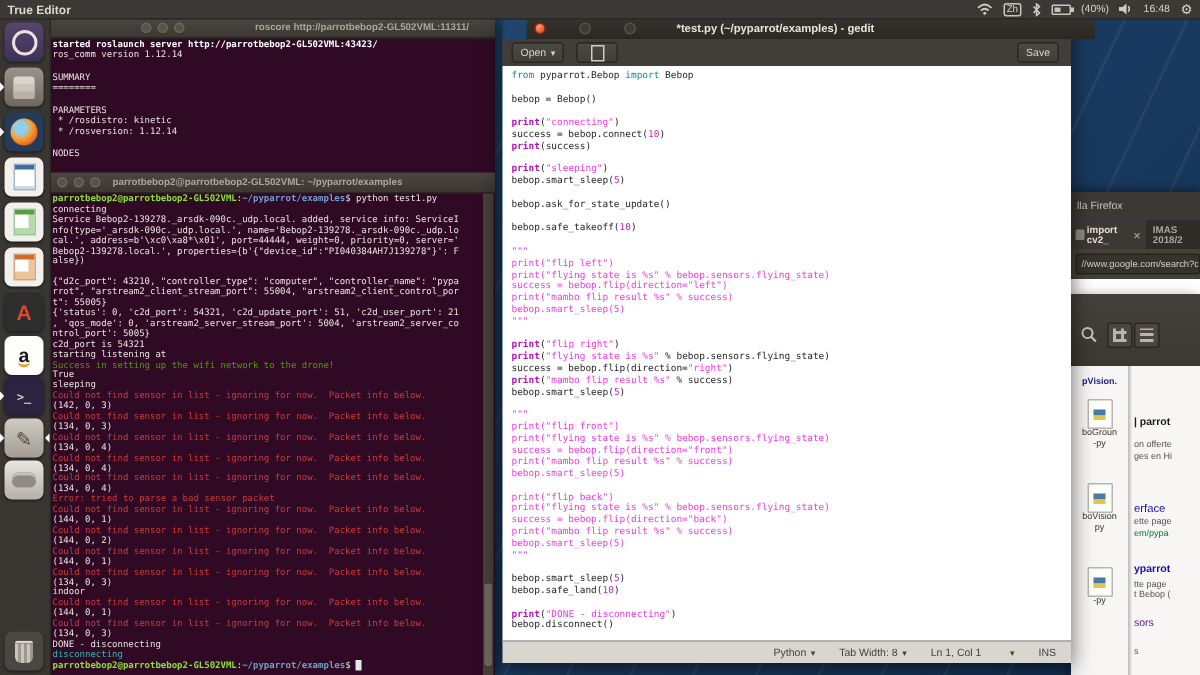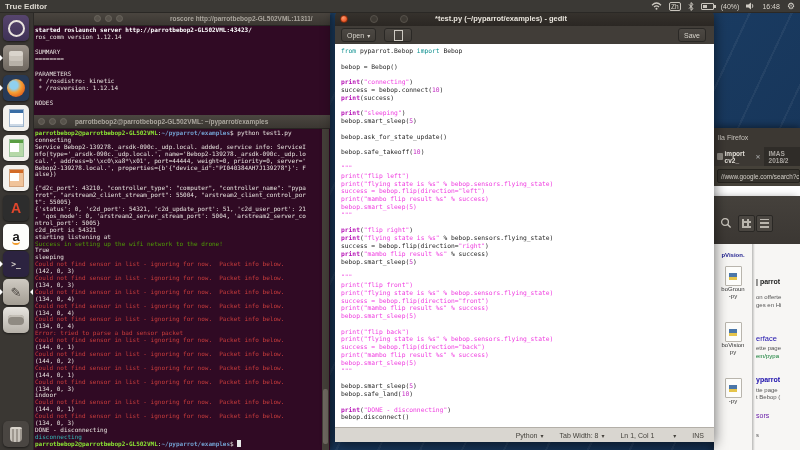--- a/index.html
+++ b/index.html
@@ -42,21 +42,21 @@
   .tk-g{color:#8ae234;font-weight:bold;}
   .tk-b{color:#729fcf;font-weight:bold;}
   .tk-r{color:#c93c3c;}
   .tk-t{color:#4e9a06;}
   .tk-c{color:#34b5b5;}
   .tk-cur{background:#e8e8e8;color:#e8e8e8;}
   #term-scrollbar{left:322px;top:129px;width:7px;height:321px;background:#443f39;z-index:12;}
   #term-scrollbar .thumb{position:absolute;left:1px;top:260px;width:5px;height:55px;background:#6e6860;border-radius:2px;}
   
   #gedit{left:335px;top:11px;width:379px;height:431px;z-index:40;box-shadow:0 3px 14px rgba(0,0,0,.6);border-radius:5px 5px 0 0;}
-  #gedit-titlebar{position:absolute;left:0;top:0;width:100%;height:15px;border-radius:5px 5px 0 0;
+  #gedit-titlebar{position:absolute;left:16px;top:0;width:100%;height:15px;border-radius:5px 5px 0 0;
     background:linear-gradient(#37332e,#2b2723);display:flex;align-items:center;gap:17px;}
   .gcirc{width:8px;height:8px;border-radius:50%;margin-left:5px;}
   .gclose{background:radial-gradient(circle at 35% 30%,#ff9a6e,#ef5f2f 60%,#c43c12);border:1px solid #7e2a0c;box-sizing:border-box;}
   .gdim{background:#3e3a34;border:1px solid #57524b;box-sizing:border-box;}
   #gedit-title{color:#e8e4dc;font-size:7.5px;font-weight:bold;margin-left:10px;white-space:nowrap;}
   #gedit-toolbar{position:absolute;left:0;top:15px;width:100%;height:18px;background:#413d38;border-bottom:1px solid #211f1c;
     display:flex;align-items:center;}
   .gbtn{height:12px;border:1px solid #2a2825;border-radius:3px;background:linear-gradient(#4c4843,#413d38);
     color:#dad6ce;font-size:7px;display:flex;align-items:center;padding:0 5px;}
   .caret::after{content:"▾";margin-left:3px;font-size:6px;}

